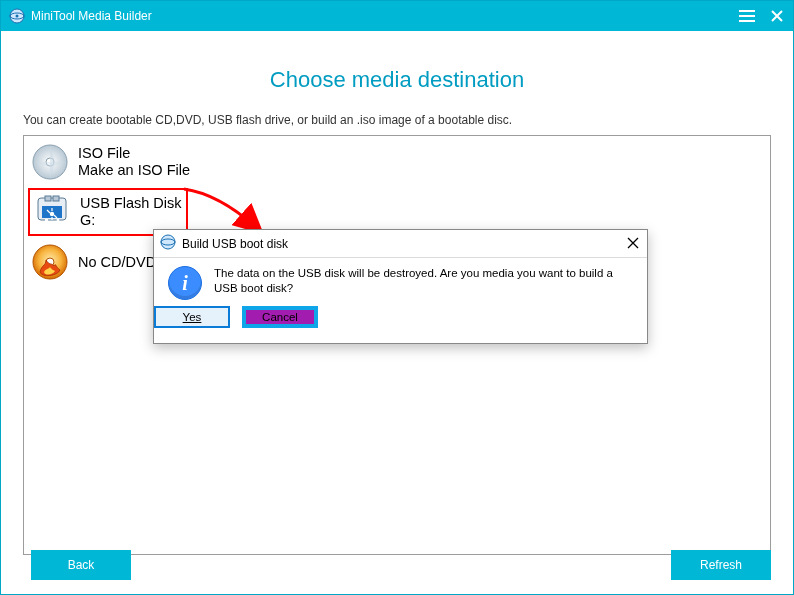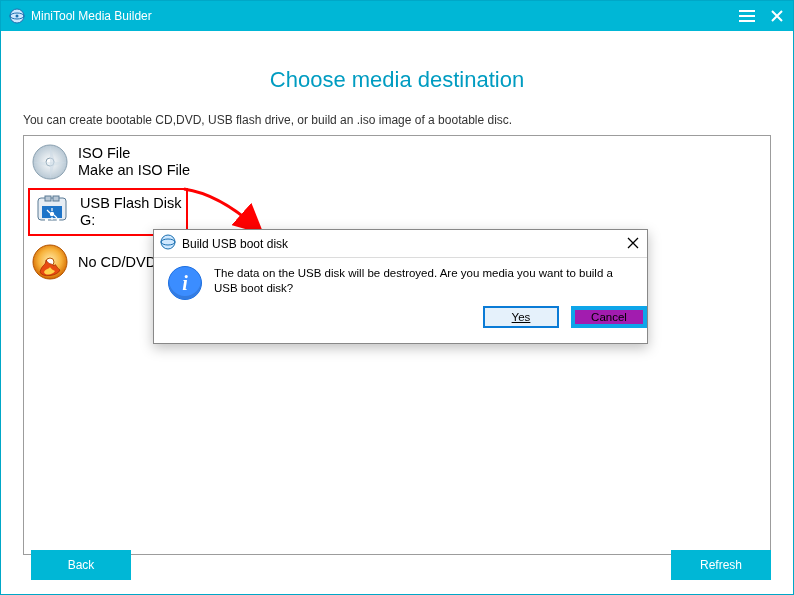--- a/index.html
+++ b/index.html
@@ -34,21 +34,21 @@
   
   .dialog { position: absolute; left: 152px; top: 228px; width: 495px; height: 115px; background: #fff; border: 1px solid #888; box-shadow: 0 4px 12px rgba(0,0,0,.25); }
   .dlg-titlebar { height: 28px; display: flex; align-items: center; justify-content: space-between; padding: 0 8px 0 6px; background: #fff; border-bottom: 1px solid #dcdcdc; }
   .dlg-tleft { display:flex; align-items:center; gap:6px; }
   .dlg-title { font-size: 12px; color: #000; }
   .dlg-close { cursor:pointer; }
   .dlg-body { display:flex; gap: 12px; padding: 8px 12px 6px 14px; }
   .info-icon { width: 34px; height: 34px; border-radius:50%; background:#3b8dff; display:inline-flex; align-items:center; justify-content:center; flex:0 0 34px; box-shadow: inset 0 -3px 0 rgba(0,0,0,.12); border:1px solid #1d6fe0; }
   .info-icon span { color:#fff; font-weight:700; font-family: Georgia, 'Times New Roman', serif; font-size:20px; font-style: italic; }
   .dlg-msg { font-size: 11.5px; color:#000; line-height:1.3; }
-  .dlg-buttons { display:flex; justify-content:flex-end; gap: 12px; padding: 0 0 10px 0; }
+  .dlg-buttons { display:flex; justify-content:flex-start; gap: 12px; padding: 0 0 10px 0; }
   .win-btn { min-width: 76px; height: 22px; font-size: 11.5px; background:#a21caf; border:4px solid #0ea5e9; cursor:pointer; }
   .win-btn.primary { border:2px solid #0a7bd6; background:#e5f1fb; }
 
   
   .footer { position:absolute; left:8px; right:0; bottom:14px; display:flex; justify-content:space-between; padding: 0 22px; }
   .blue-btn { background:#00b7d6; color:#fff; border:none; font-size:12px; width:100px; height:30px; cursor:pointer; }
 </style>
 </head>
 <body>
 

